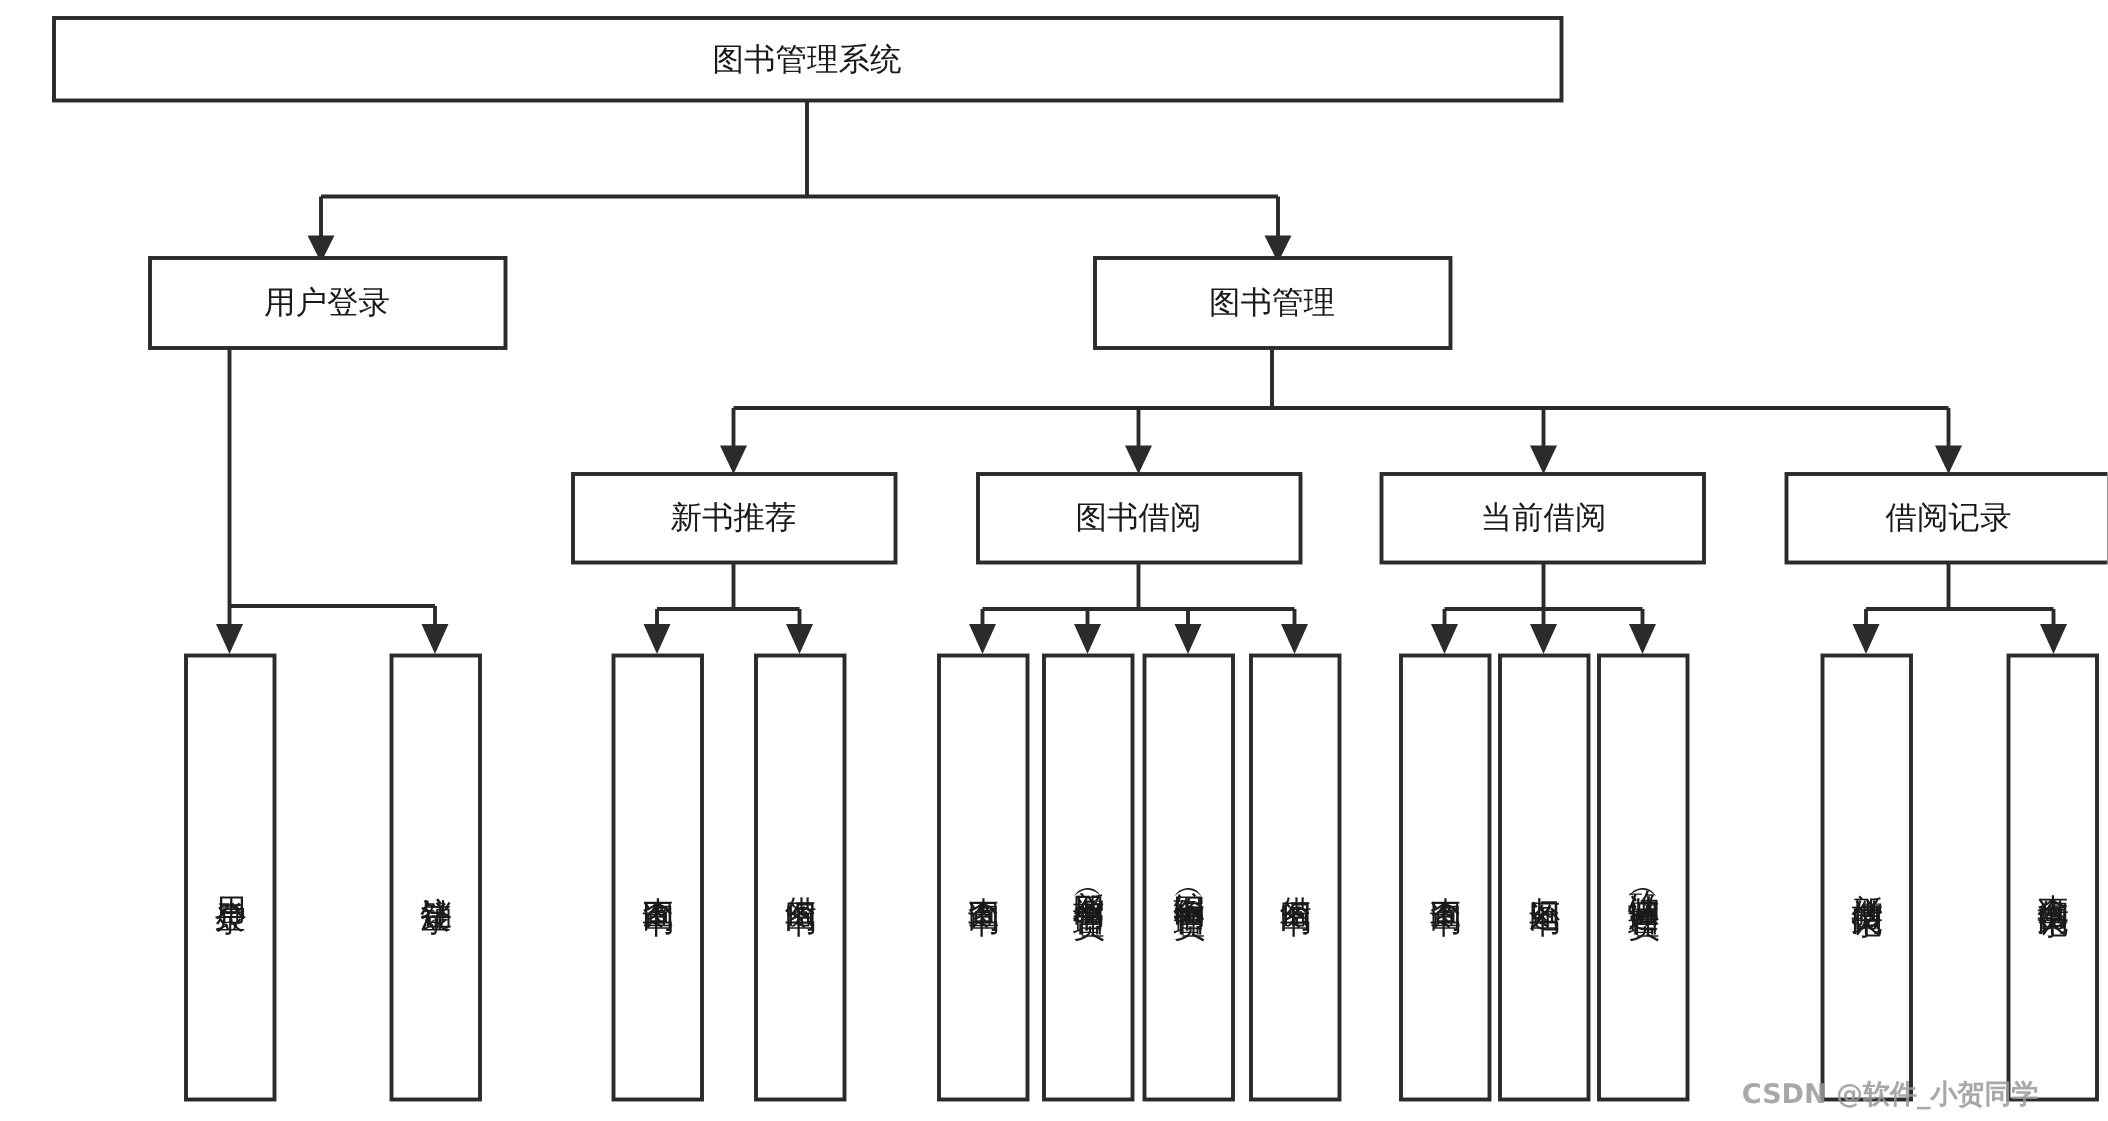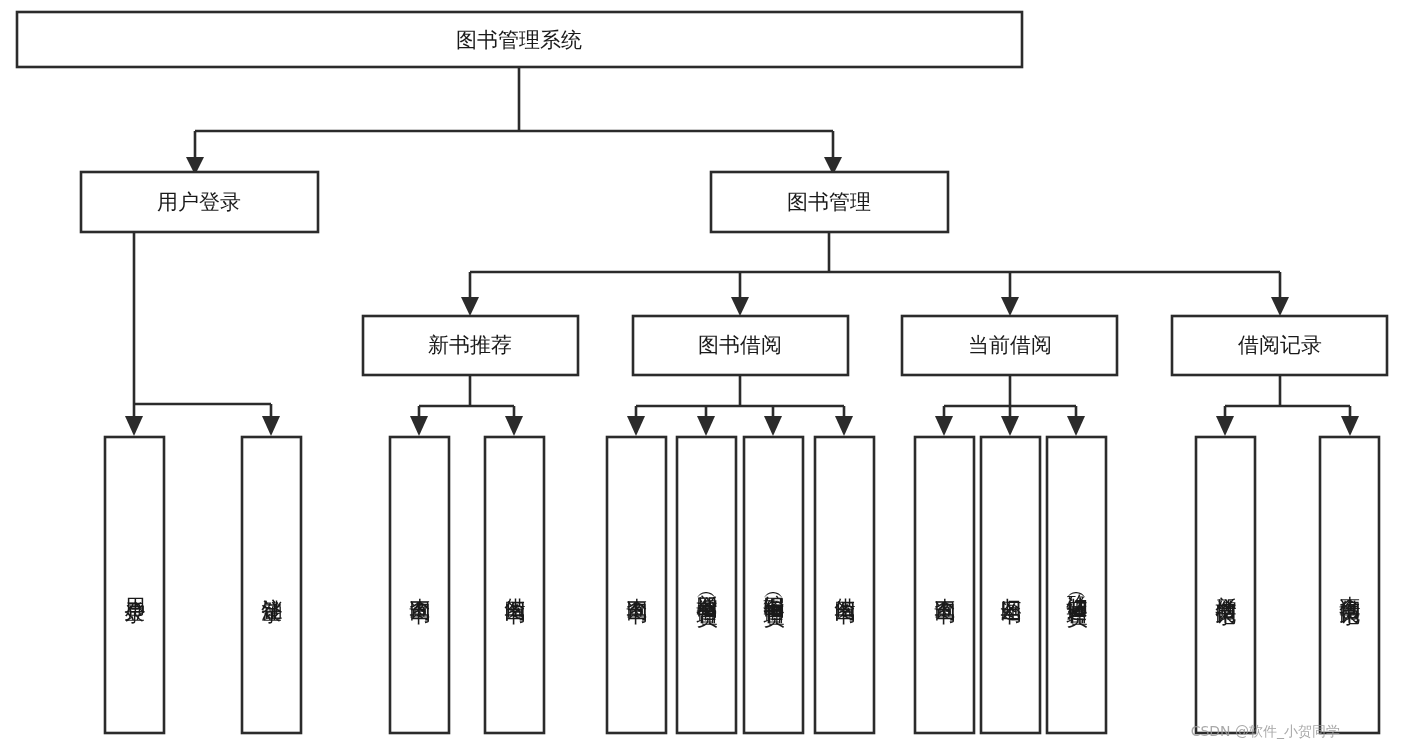--- a/index.html
+++ b/index.html
@@ -13,20 +13,21 @@
     font-family: "DejaVu Sans", "Liberation Sans", sans-serif;
     overflow: hidden;
     position: relative;
   }
   #diagram-root {
     position: absolute;
     left: 0;
     top: 0;
     width: 1352px;
     height: 747px;
+    padding-left: 19px;
   }
   svg.flowchart {
     display: block;
     width: 1405px;
     height: 747px;
   }
   .node-box {
     fill: #ffffff;
     stroke: #2b2b2b;
     stroke-width: 2.6;
@@ -63,25 +64,26 @@
     line-height: 1.18;
     letter-spacing: 2px;
     color: #1a1a1a;
     white-space: nowrap;
   }
   .watermark {
     position: absolute;
     right: 12px;
     bottom: 6px;
     font-family: "DejaVu Sans", "Liberation Sans", sans-serif;
-    font-size: 14px;
+    font-size: 18px;
     color: #9a9a9a;
     opacity: 0.85;
     white-space: nowrap;
     pointer-events: none;
+    font-weight: bold;
   }
 </style>
 </head>
 <body>
 
 <div id="diagram-root">
   <svg class="flowchart" viewBox="0 0 1405 747" xmlns="http://www.w3.org/2000/svg">
 
     <g>
       <path class="connector" d="M 519 67 L 519 131"></path>

